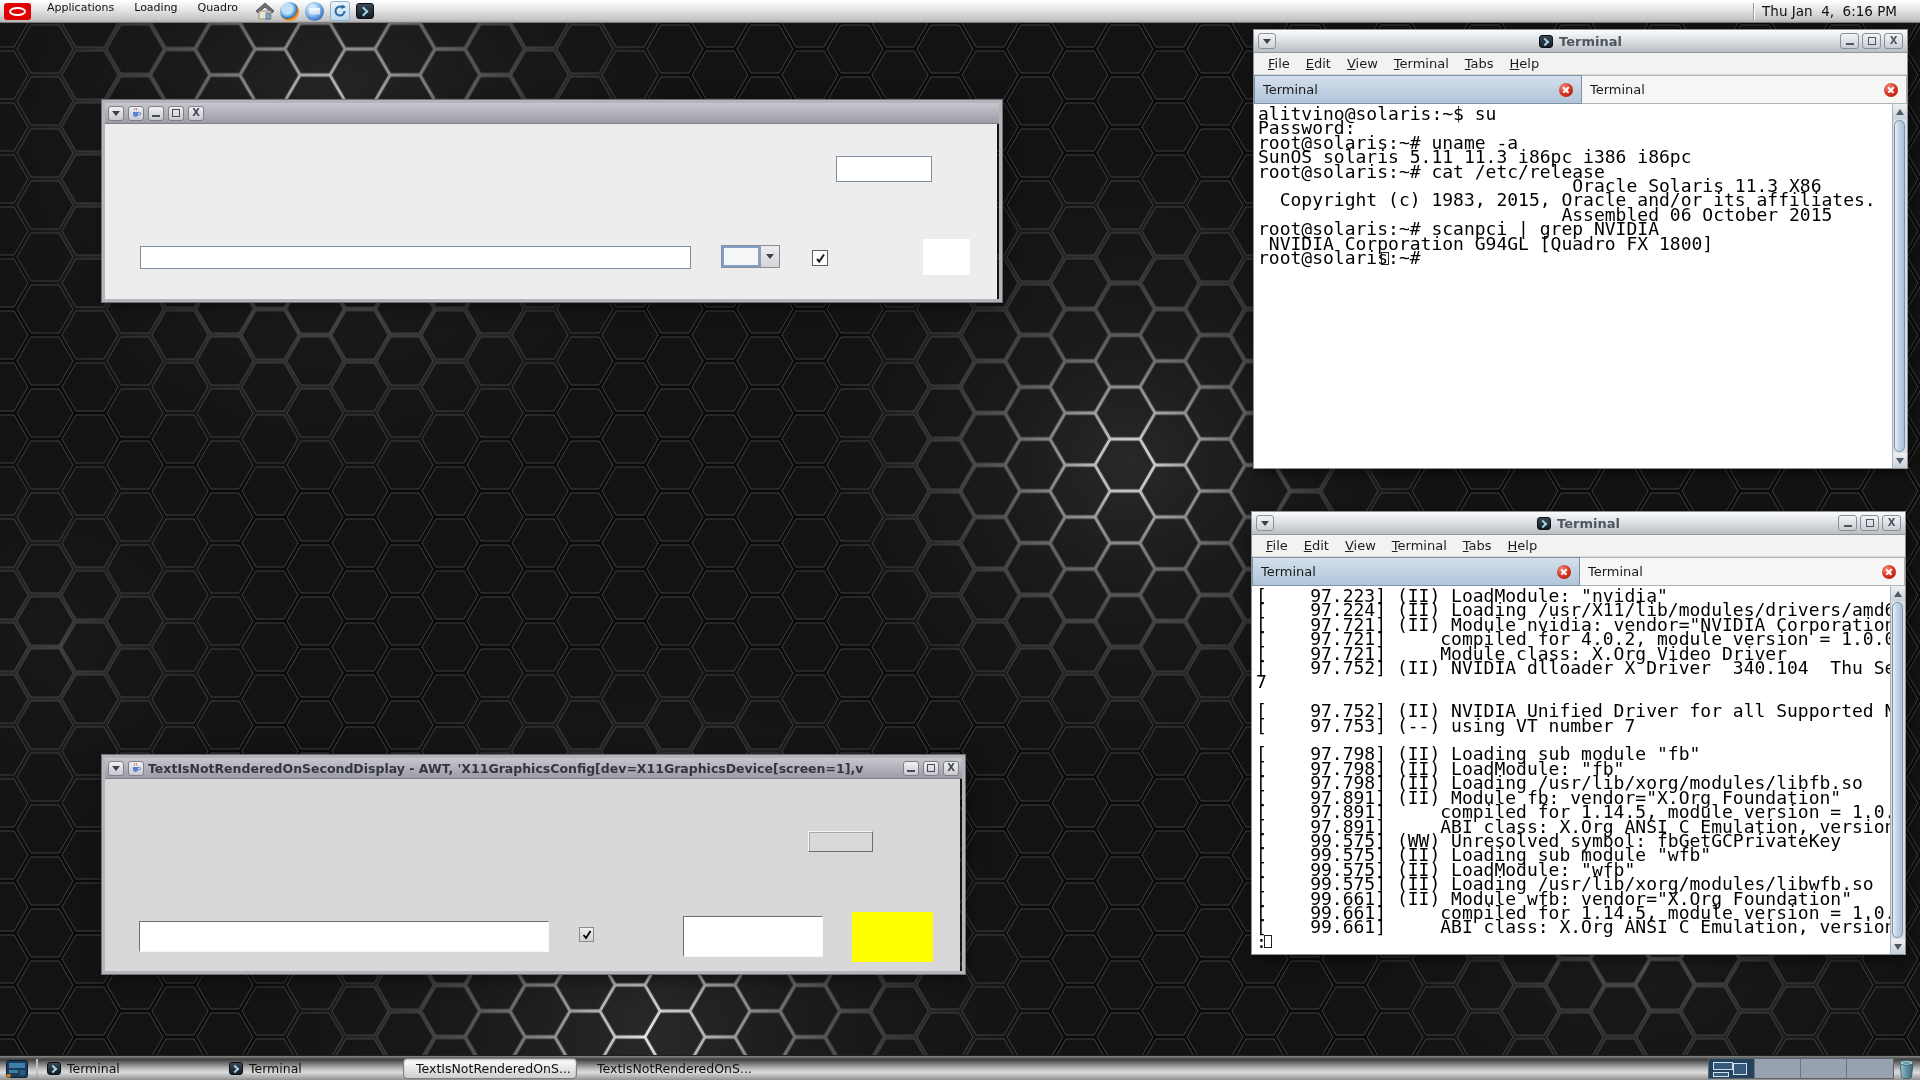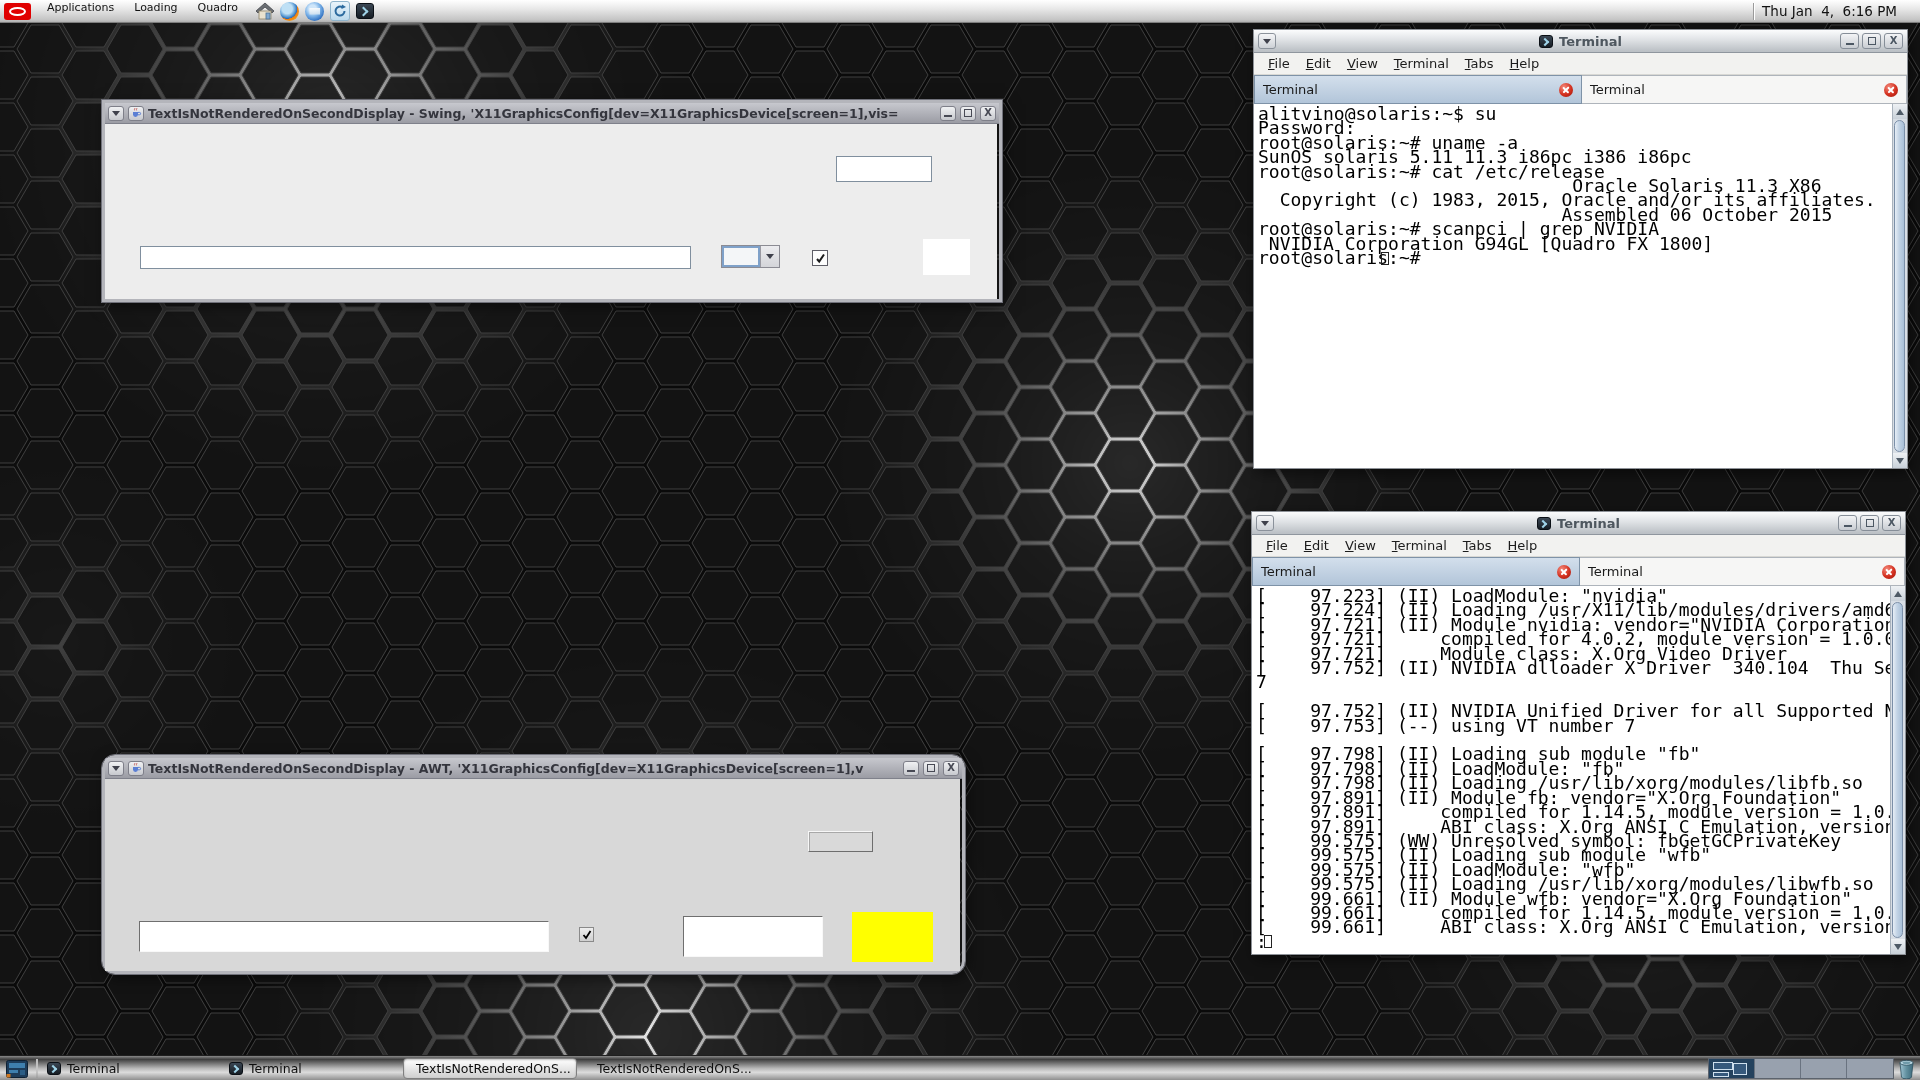--- a/index.html
+++ b/index.html
@@ -217,21 +217,20 @@
     <div class="sq-btn">
         <span class="arrow-down-s"></span>
       </div>
     <div class="sq-btn">
       <svg width="12" height="12" viewBox="0 0 12 12">
         <path d="M3 5h5v2.6A2.4 2.4 0 0 1 5.6 10H5.4A2.4 2.4 0 0 1 3 7.6z" fill="#5b7fd4"></path>
         <path d="M8 5.4h1.4a1.2 1.2 0 0 1 0 2.4H8" fill="none" stroke="#5b7fd4" stroke-width="1"></path>
         <path d="M4.6 1c.7.8-.7 1.2 0 2.4M6.6 1c.7.8-.7 1.2 0 2.4" stroke="#c0504d" stroke-width="0.9" fill="none"></path>
       </svg>
     </div>
-    <div class="j-title">TextIsNotRenderedOnSecondDisplay - Swing, 'X11GraphicsConfig[dev=X11GraphicsDevice[screen=1],vis=</div>
     <div class="sq-btn">
         <span class="g-min"></span>
       </div>
     <div class="sq-btn">
         <span class="g-max"></span>
       </div>
     <div class="sq-btn">
         <span class="g-x">X</span>
       </div>
   </div>
@@ -246,21 +245,21 @@
     </div>
     <div class="checkbox">
       <svg width="11" height="11" viewBox="0 0 11 11">
           <polyline points="2,6 4.2,8.5 9,1.5" fill="none" stroke="#1b1b1b" stroke-width="2"></polyline>
         </svg>
     </div>
     <div class="swing-canvas"></div>
   </div>
 </div>
 
-<div class="win j-win" style="left:102px; top:755px; width:863px; z-index:11;border-radius:13px;">
+<div class="win j-win" style="left:102px; top:755px; width:863px; z-index:11;">
   <div class="j-titlebar">
     <div class="sq-btn">
         <span class="arrow-down-s"></span>
       </div>
     <div class="sq-btn">
       <svg width="12" height="12" viewBox="0 0 12 12">
         <path d="M3 5h5v2.6A2.4 2.4 0 0 1 5.6 10H5.4A2.4 2.4 0 0 1 3 7.6z" fill="#5b7fd4"></path>
         <path d="M8 5.4h1.4a1.2 1.2 0 0 1 0 2.4H8" fill="none" stroke="#5b7fd4" stroke-width="1"></path>
         <path d="M4.6 1c.7.8-.7 1.2 0 2.4M6.6 1c.7.8-.7 1.2 0 2.4" stroke="#c0504d" stroke-width="0.9" fill="none"></path>
       </svg>

